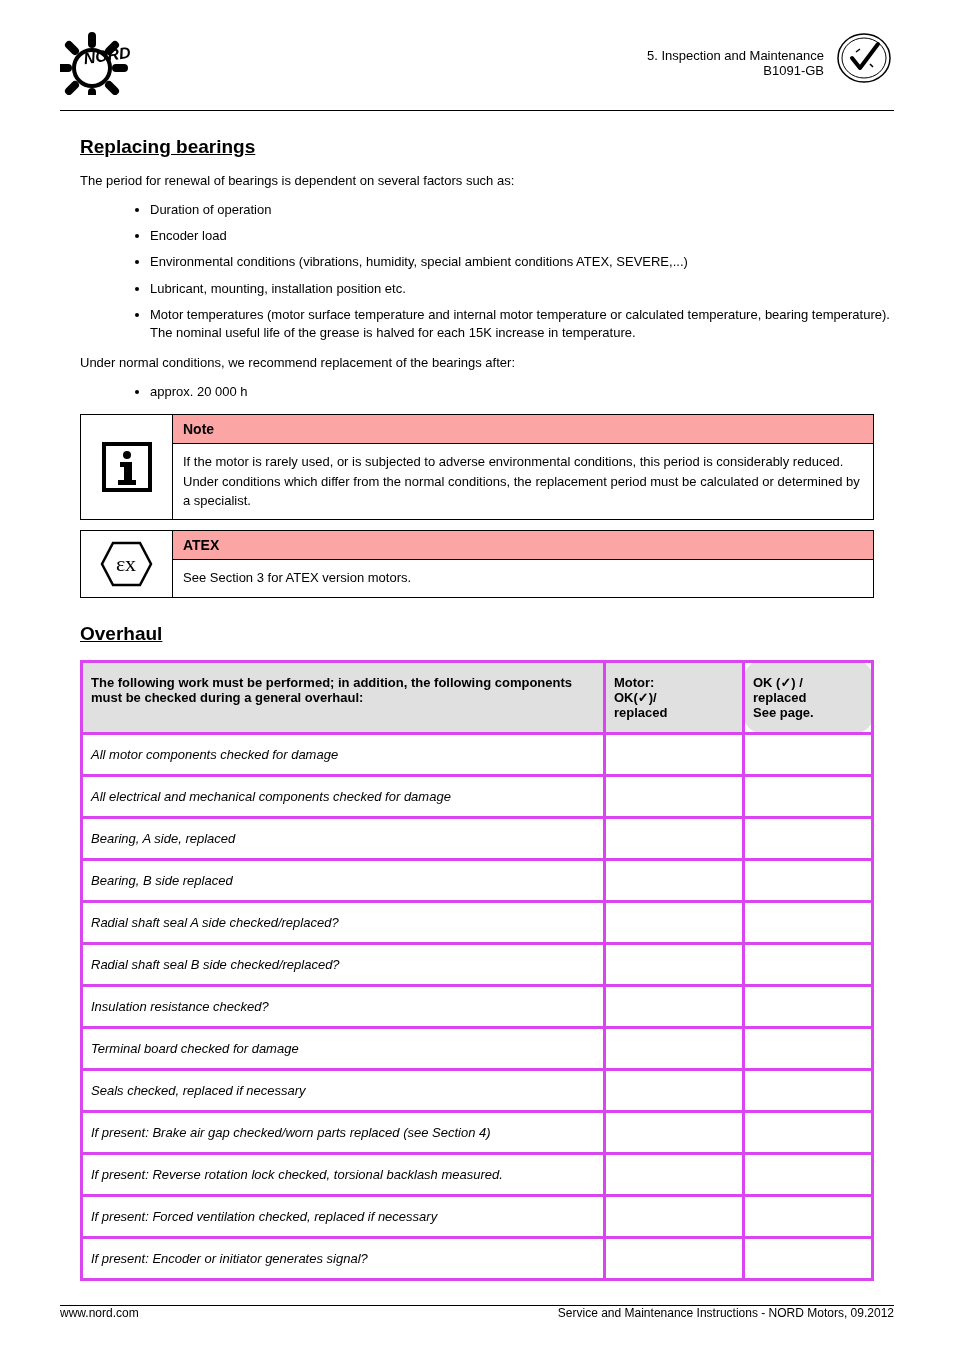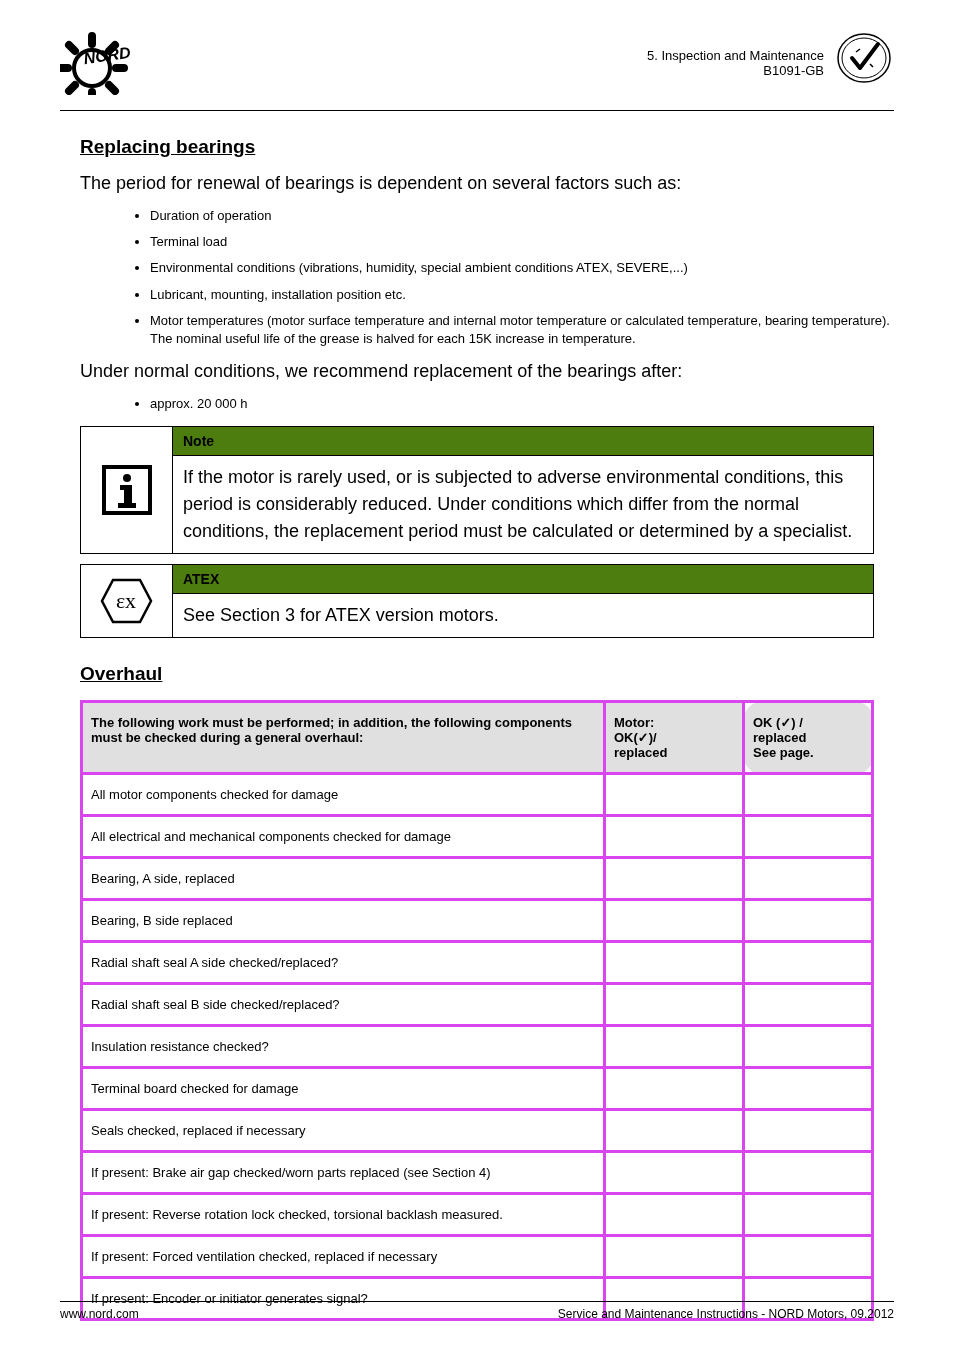--- a/index.html
+++ b/index.html
@@ -42,21 +42,21 @@
       margin-right: 10px;
       margin-top: 10px;
     }
     .section-heading {
       font-size: 19px;
       font-weight: bold;
       text-decoration: underline;
       margin: 25px 0 15px 20px;
     }
     .intro-text {
-      font-size: 18px;
+      font-size: 13px;
       margin: 10px 0 10px 20px;
     }
     .bullets {
       margin-left: 90px;
       padding: 0;
       font-size: 13px;
     }
     .bullets li {
       margin-bottom: 8px;
       line-height: 1.4;
@@ -71,29 +71,29 @@
       padding: 8px;
       display: flex;
       align-items: center;
       justify-content: center;
       border-right: 1px solid #000;
     }
     .callout-content {
       flex: 1;
     }
     .callout-title {
-      background: #4d7c0f;
+      background: #fca5a5;
       font-weight: bold;
       padding: 6px 10px;
       font-size: 14px;
       border-bottom: 1px solid #000;
     }
     .callout-body {
       padding: 8px 10px;
-      font-size: 18px;
+      font-size: 13px;
       line-height: 1.5;
     }
     .info-icon {
       width: 50px;
       height: 50px;
     }
     .ex-icon {
       width: 55px;
       height: 50px;
     }
@@ -110,34 +110,34 @@
       padding: 12px 8px;
       text-align: left;
     }
     thead th {
       background: #e0e0e0;
       font-weight: bold;
       vertical-align: top;
     }
     tbody tr {
       height: 30px;
+      font-style: italic;
     }
     .col-motor {
       width: 120px;
     }
     .col-page {
       width: 110px;
     }
     .footer {
       position: absolute;
       bottom: 30px;
       left: 60px;
       right: 60px;
       border-top: 1px solid #000;
-      padding-top: 5px;
       display: flex;
       justify-content: space-between;
       font-size: 12px;
     }
   </style>
 </head>
 <body>
 
 <div class="page">
   <div class="header">
@@ -161,21 +161,21 @@
         <path d="M18 28 L26 38 L44 14" fill="none" stroke="#000" stroke-width="4" stroke-linecap="round" stroke-linejoin="round"></path>
         <path d="M22 22 l4 -3 M36 34 l3 3" stroke="#000" stroke-width="1.5"></path>
       </svg>
     </div>
   </div>
 
   <div class="section-heading">Replacing bearings</div>
   <div class="intro-text">The period for renewal of bearings is dependent on several factors such as:</div>
   <ul class="bullets">
     <li>Duration of operation</li>
-    <li>Terminal load</li>
+    <li>Encoder load</li>
     <li>Environmental conditions (vibrations, humidity, special ambient conditions ATEX, SEVERE,...)</li>
     <li>Lubricant, mounting, installation position etc.</li>
     <li>Motor temperatures (motor surface temperature and internal motor temperature or calculated temperature, bearing temperature). The nominal useful life of the grease is halved for each 15K increase in temperature.</li>
   </ul>
   <div class="intro-text">Under normal conditions, we recommend replacement of the bearings after:</div>
 
   <ul class="bullets">
     <li>approx. 20 000 h</li>
   </ul>
 

